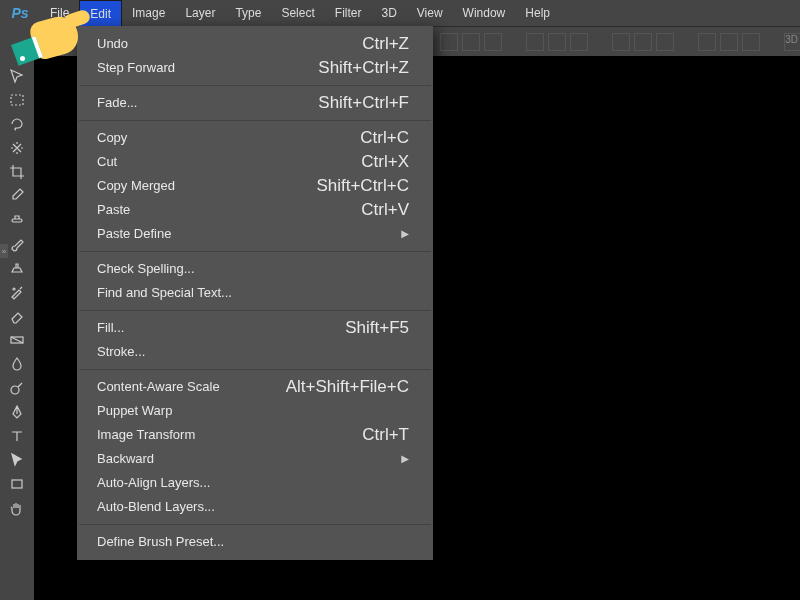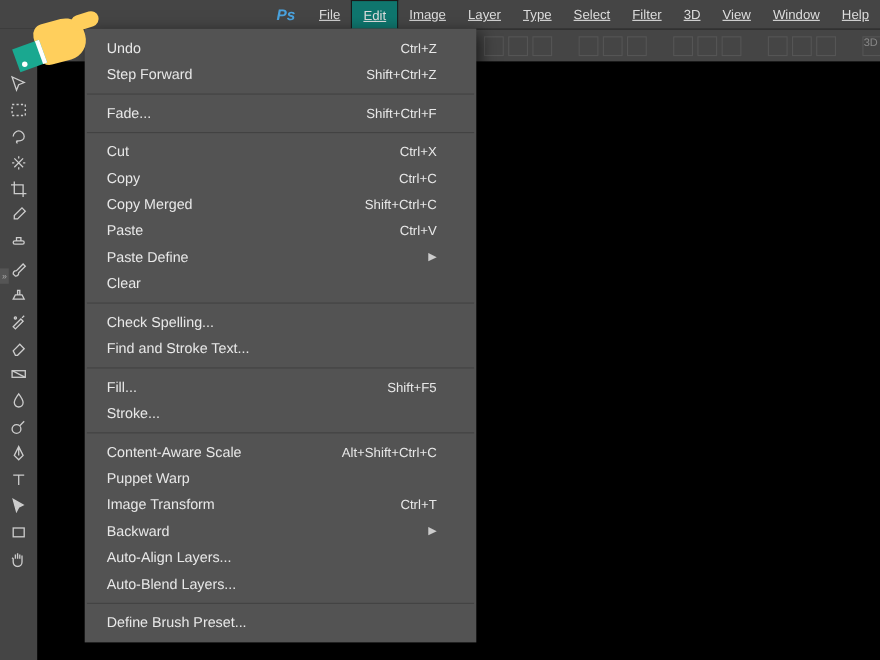--- a/index.html
+++ b/index.html
@@ -1,41 +1,41 @@
 <!DOCTYPE html>
 <html><head>
 <meta charset="utf-8">
 <style>
 * { margin:0; padding:0; box-sizing:border-box; font-family:"Segoe UI",Tahoma,sans-serif; }
 body { width:800px; height:600px; background:#0a0a0a; overflow:hidden; position:relative; }
 
 
-.menubar { height:26px; background:#454545; display:flex; align-items:stretch; color:#ddd; font-size:12px; position:relative; z-index:2;justify-content:flex-end; }
+.menubar { height:26px; background:#454545; display:flex; align-items:stretch; color:#ddd; font-size:12px; position:relative; z-index:2; }
 .logo { width:40px; display:flex; align-items:center; justify-content:center; color:#4aa3df; font-weight:bold; font-size:14px; font-style:italic; }
-.menu-item { padding:0 10px; display:flex; align-items:center; cursor:default;text-decoration:underline; }
-.menu-item.active { background:#0f766e; border:1px solid #1a1a1a; border-bottom:none; }
+.menu-item { padding:0 10px; display:flex; align-items:center; cursor:default; }
+.menu-item.active { background:#1d4ed8; border:1px solid #1a1a1a; border-bottom:none; }
 
 
 .options-bar { height:30px; background:#454545; border-top:1px solid #2a2a2a; display:flex; align-items:center; gap:6px; padding-left:60px; color:#aaa; font-size:10px; position:relative; z-index:0; }
 .opt-sep { width:1px; height:20px; background:#333; margin:0 6px; }
 .opt-icon { width:18px; height:18px; border:1px solid #666; opacity:.5; }
 
 
 .canvas-area { position:absolute; top:56px; left:34px; right:0; bottom:0; background:#000; }
 
 
 .tools-strip { position:absolute; left:0; top:26px; bottom:0; width:34px; background:#454545; display:flex; flex-direction:column; align-items:center; padding-top:40px; gap:4px; z-index:0; }
 .tool { width:24px; height:20px; display:flex; align-items:center; justify-content:center; color:#ccc; font-size:14px; }
 .tool svg { width:16px; height:16px; stroke:#ccc; fill:none; stroke-width:1.2; }
 .tools-expand { position:absolute; top:218px; left:0; width:8px; height:14px; background:#555; font-size:8px; color:#aaa; display:flex; align-items:center; justify-content:center;}
 
 
 .dropdown { position:absolute; left:77px; top:26px; width:356px; background:#535353; color:#e8e8e8; font-size:13px; box-shadow:4px 4px 14px rgba(0,0,0,.6); padding:6px 0; z-index:5; }
-.dd-item { display:flex; justify-content:space-between; align-items:flex-end; padding:3px 36px 3px 20px; line-height:18px; }
-.dd-item .shortcut { color:inherit; font-size:12px; }
+.dd-item { display:flex; justify-content:space-between; align-items:flex-end; padding:3px 24px 3px 20px; line-height:18px; }
+.dd-item .shortcut { color:inherit; font-size:17px; }
 .dd-sep { height:1px; background:#424242; margin:5px 2px; }
 .submenu-arrow { font-size:10px; color:#ccc; margin-left:auto; padding-left:10px;}
 
 
 .hand { position:absolute; left:14px; top:12px; z-index:10; }
 .hand .cuff { position:absolute; left:0; top:28px; width:26px; height:22px; background:#1aa890; border-right:4px solid #fff; transform:rotate(-20deg); }
 .hand .dot { position:absolute; left:6px; top:44px; width:5px; height:5px; border-radius:50%; background:#fff; z-index:11;}
 .hand .palm { position:absolute; left:18px; top:6px; width:46px; height:38px; background:#ffcf5c; border-radius:10px 18px 18px 10px; transform:rotate(-15deg); }
 .hand .finger { position:absolute; left:50px; top:0px; width:26px; height:14px; background:#ffcf5c; border-radius:8px; transform:rotate(-18deg); }
 
@@ -207,61 +207,58 @@
       <span>Step Forward</span>
       <span class="shortcut">Shift+Ctrl+Z</span>
     </div>
     <div class="dd-sep"></div>
     <div class="dd-item">
       <span>Fade...</span>
       <span class="shortcut">Shift+Ctrl+F</span>
     </div>
     <div class="dd-sep"></div>
     <div class="dd-item">
+      <span>Copy</span>
+      <span class="shortcut">Ctrl+C</span>
+    </div>
+    <div class="dd-item">
       <span>Cut</span>
       <span class="shortcut">Ctrl+X</span>
     </div>
     <div class="dd-item">
-      <span>Copy</span>
-      <span class="shortcut">Ctrl+C</span>
-    </div>
-    <div class="dd-item">
       <span>Copy Merged</span>
       <span class="shortcut">Shift+Ctrl+C</span>
     </div>
     <div class="dd-item">
       <span>Paste</span>
       <span class="shortcut">Ctrl+V</span>
     </div>
     <div class="dd-item">
       <span>Paste Define</span>
       <span class="submenu-arrow">▶</span>
     </div>
-    <div class="dd-item">
-      <span>Clear</span>
-    </div>
     <div class="dd-sep"></div>
     <div class="dd-item">
       <span>Check Spelling...</span>
     </div>
     <div class="dd-item">
-      <span>Find and Stroke Text...</span>
+      <span>Find and Special Text...</span>
     </div>
     <div class="dd-sep"></div>
     <div class="dd-item">
       <span>Fill...</span>
       <span class="shortcut">Shift+F5</span>
     </div>
     <div class="dd-item">
       <span>Stroke...</span>
     </div>
     <div class="dd-sep"></div>
     <div class="dd-item">
       <span>Content-Aware Scale</span>
-      <span class="shortcut">Alt+Shift+Ctrl+C</span>
+      <span class="shortcut">Alt+Shift+File+C</span>
     </div>
     <div class="dd-item">
       <span>Puppet Warp</span>
     </div>
     <div class="dd-item">
       <span>Image Transform</span>
       <span class="shortcut">Ctrl+T</span>
     </div>
     <div class="dd-item">
       <span>Backward</span>

